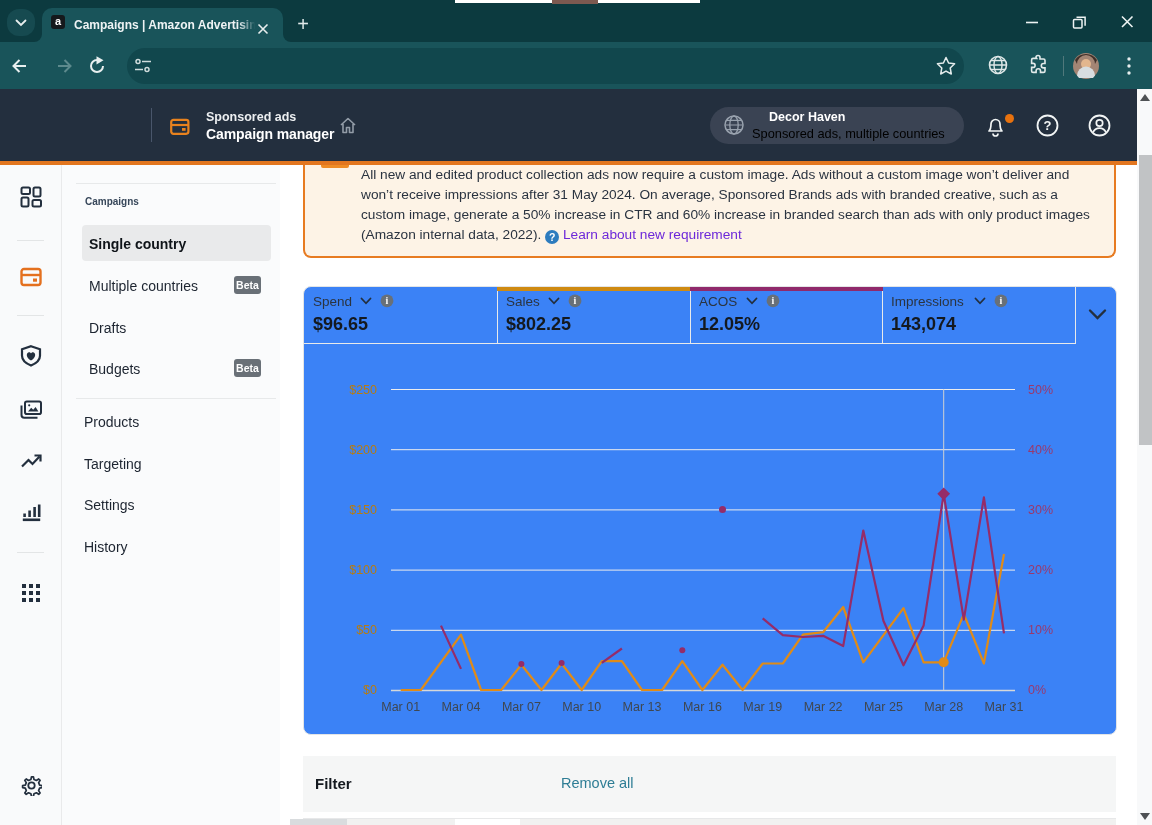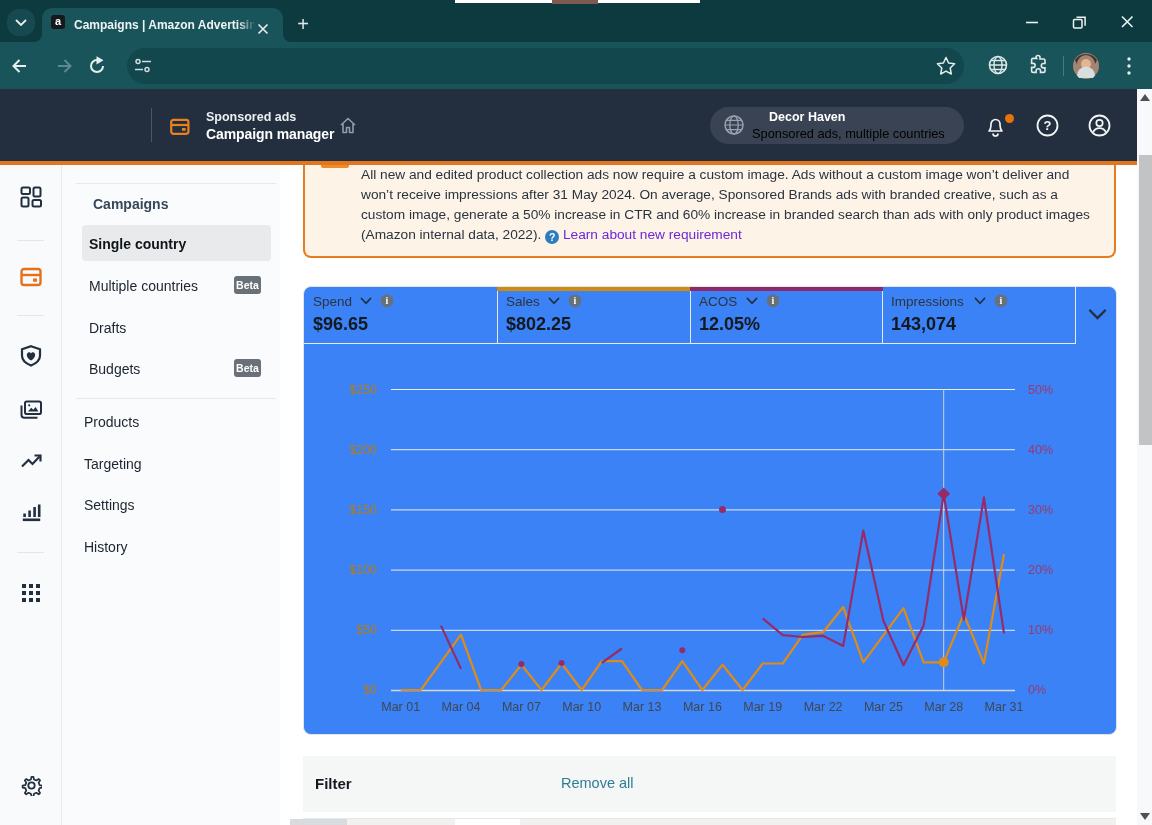--- a/index.html
+++ b/index.html
@@ -212,21 +212,21 @@
           <rect x="15" y="15" width="4" height="4"></rect>
     </g>
   </svg>
   <svg class="abs" style="left:21px;top:610px;" width="21" height="21">
     <circle cx="10.5" cy="10.5" r="3.2" fill="none" stroke="#232f3e" stroke-width="1.8"></circle>
     <path d="M10.5 1.8 l1.9 0 l0.6 2.7 l2.4 1 l2.3 -1.5 l1.4 1.4 l-1.5 2.3 l1 2.4 l2.7 0.6 l0 1.9 l-2.7 0.6 l-1 2.4 l1.5 2.3 l-1.4 1.4 l-2.3 -1.5 l-2.4 1 l-0.6 2.7 l-1.9 0 l-0.6 -2.7 l-2.4 -1 l-2.3 1.5 l-1.4 -1.4 l1.5 -2.3 l-1 -2.4 l-2.7 -0.6 l0 -1.9 l2.7 -0.6 l1 -2.4 l-1.5 -2.3 l1.4 -1.4 l2.3 1.5 l2.4 -1 Z" fill="none" stroke="#232f3e" stroke-width="1.7" stroke-linejoin="round"></path>
   </svg>
 </div>
 <div class="abs" id="navcol">
   <div class="abs navdiv" style="top:18px;"></div>
-  <div class="abs" style="left:23px;top:31px;font-size:14px;font-weight:700;color:#37475a;margin-left:8px;">Campaigns</div>
+  <div class="abs" style="left:23px;top:31px;font-size:10px;font-weight:700;color:#37475a;">Campaigns</div>
   <div class="abs" id="selbox"></div>
   <div class="abs" style="left:27px;top:71px;font-size:14px;font-weight:700;color:#0f1419;">Single country</div>
   <div class="navit" style="top:113px;">Multiple countries</div>
   <div class="beta" style="top:111px;">Beta</div>
   <div class="navit" style="top:155px;">Drafts</div>
   <div class="navit" style="top:196px;">Budgets</div>
   <div class="beta" style="top:194px;">Beta</div>
   <div class="abs navdiv" style="top:233px;"></div>
   <div class="navtop" style="top:249px;">Products</div>
   <div class="navtop" style="top:291px;">Targeting</div>

